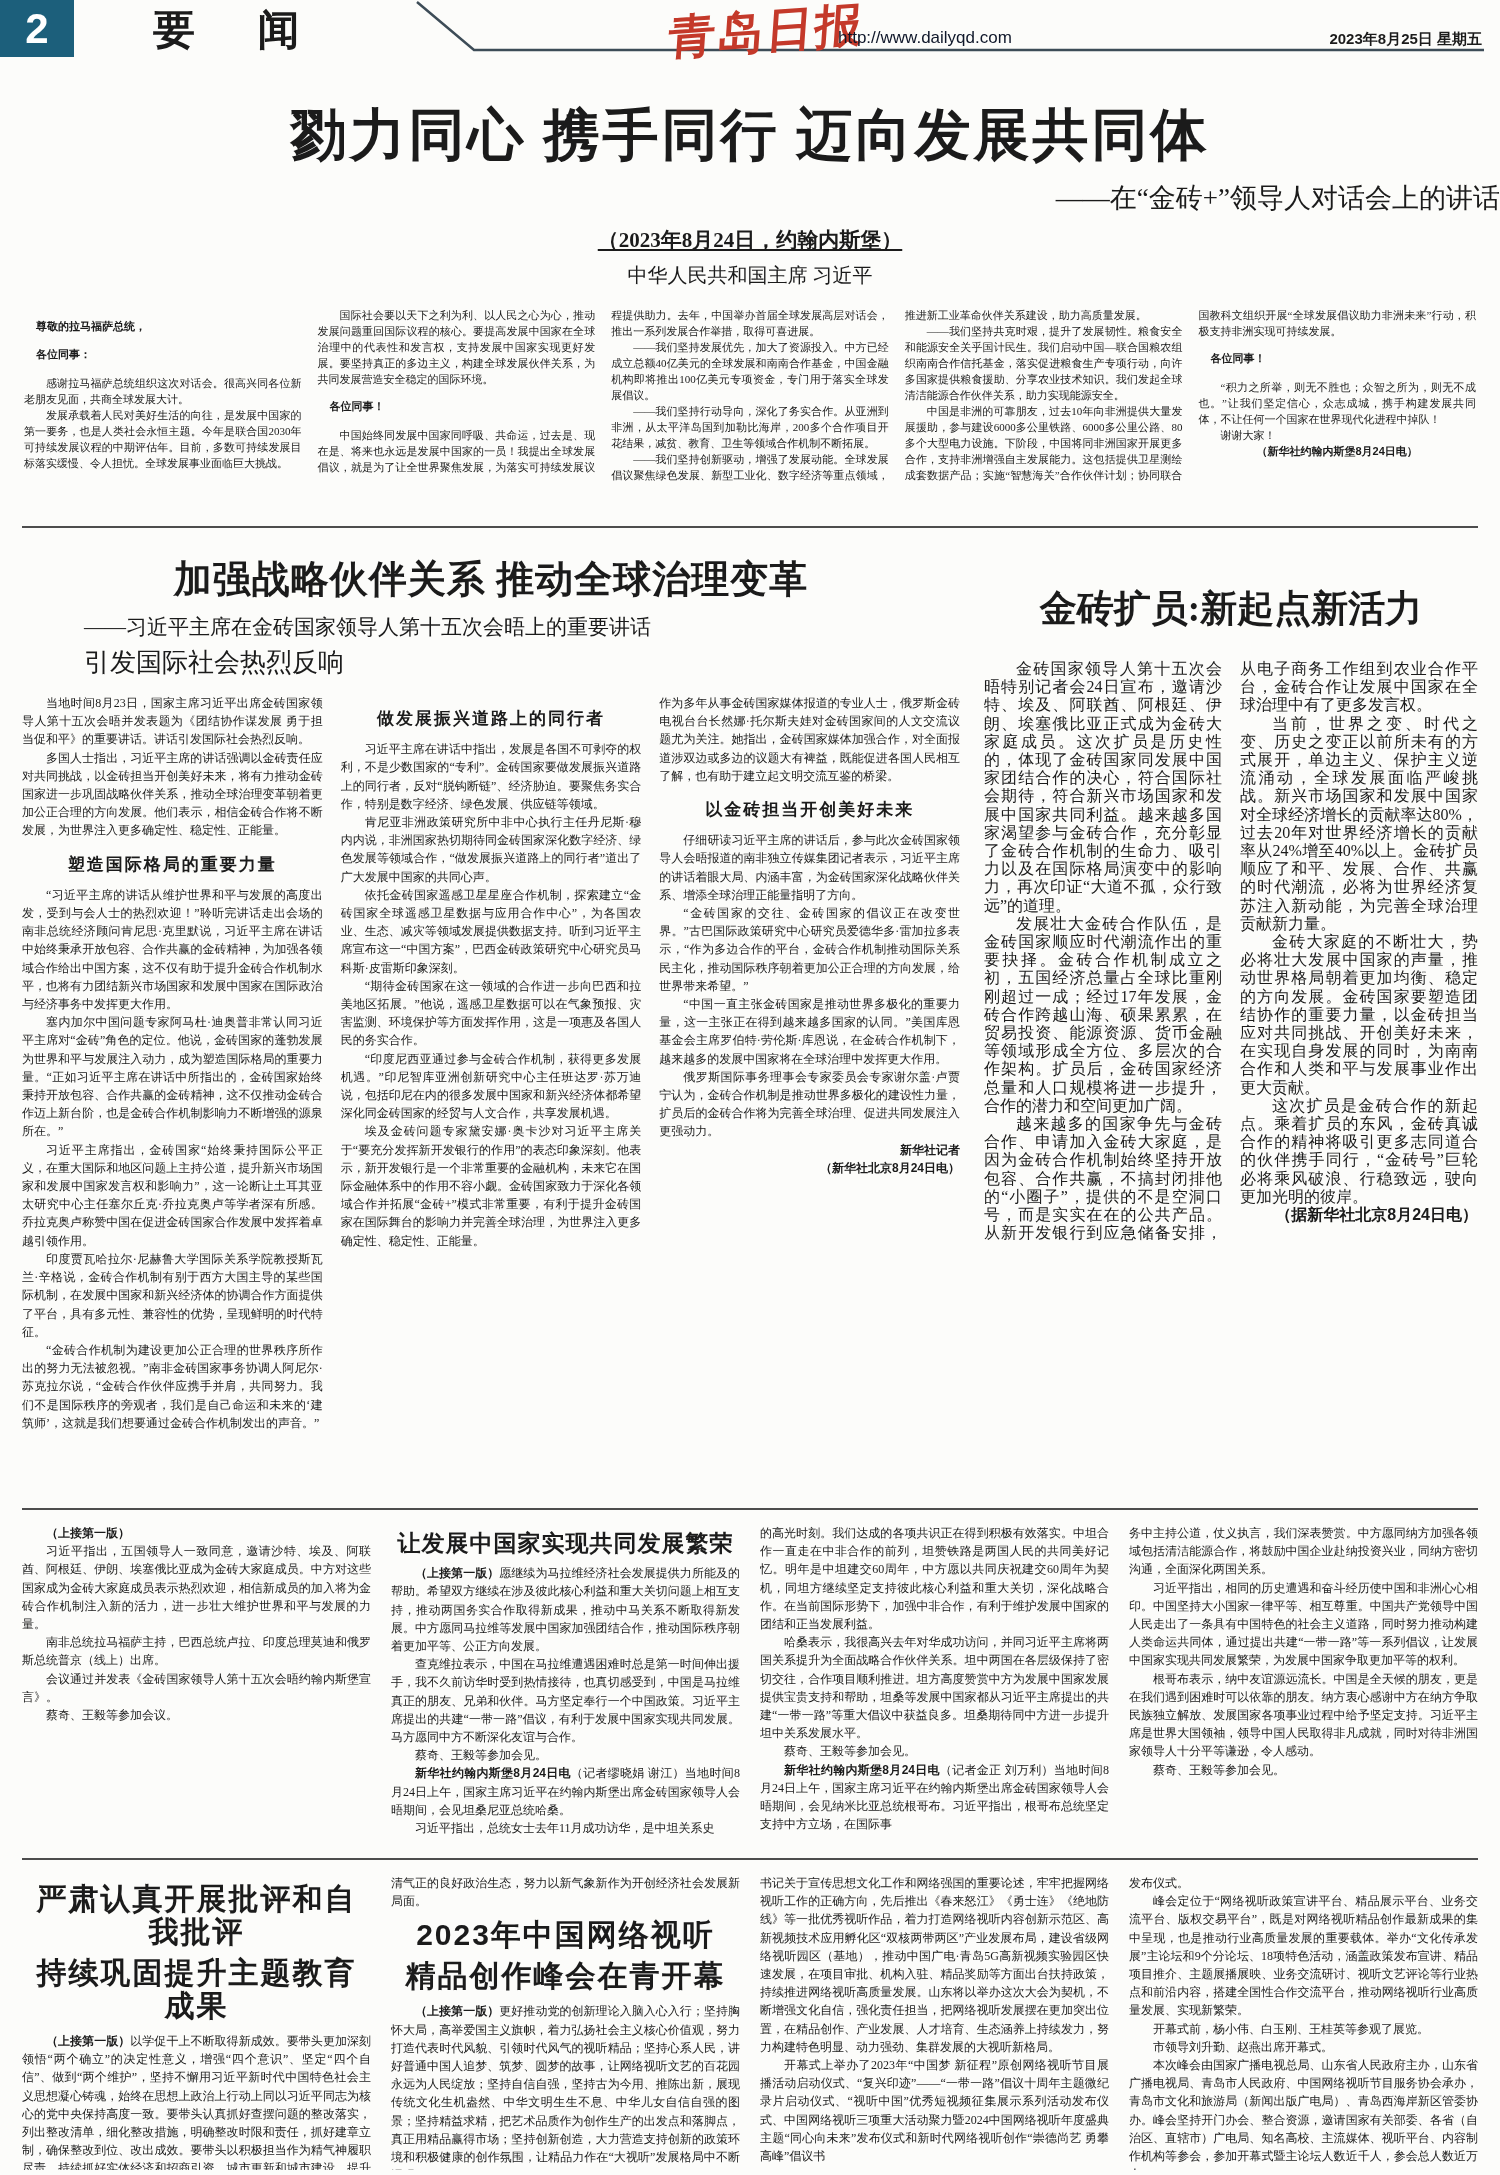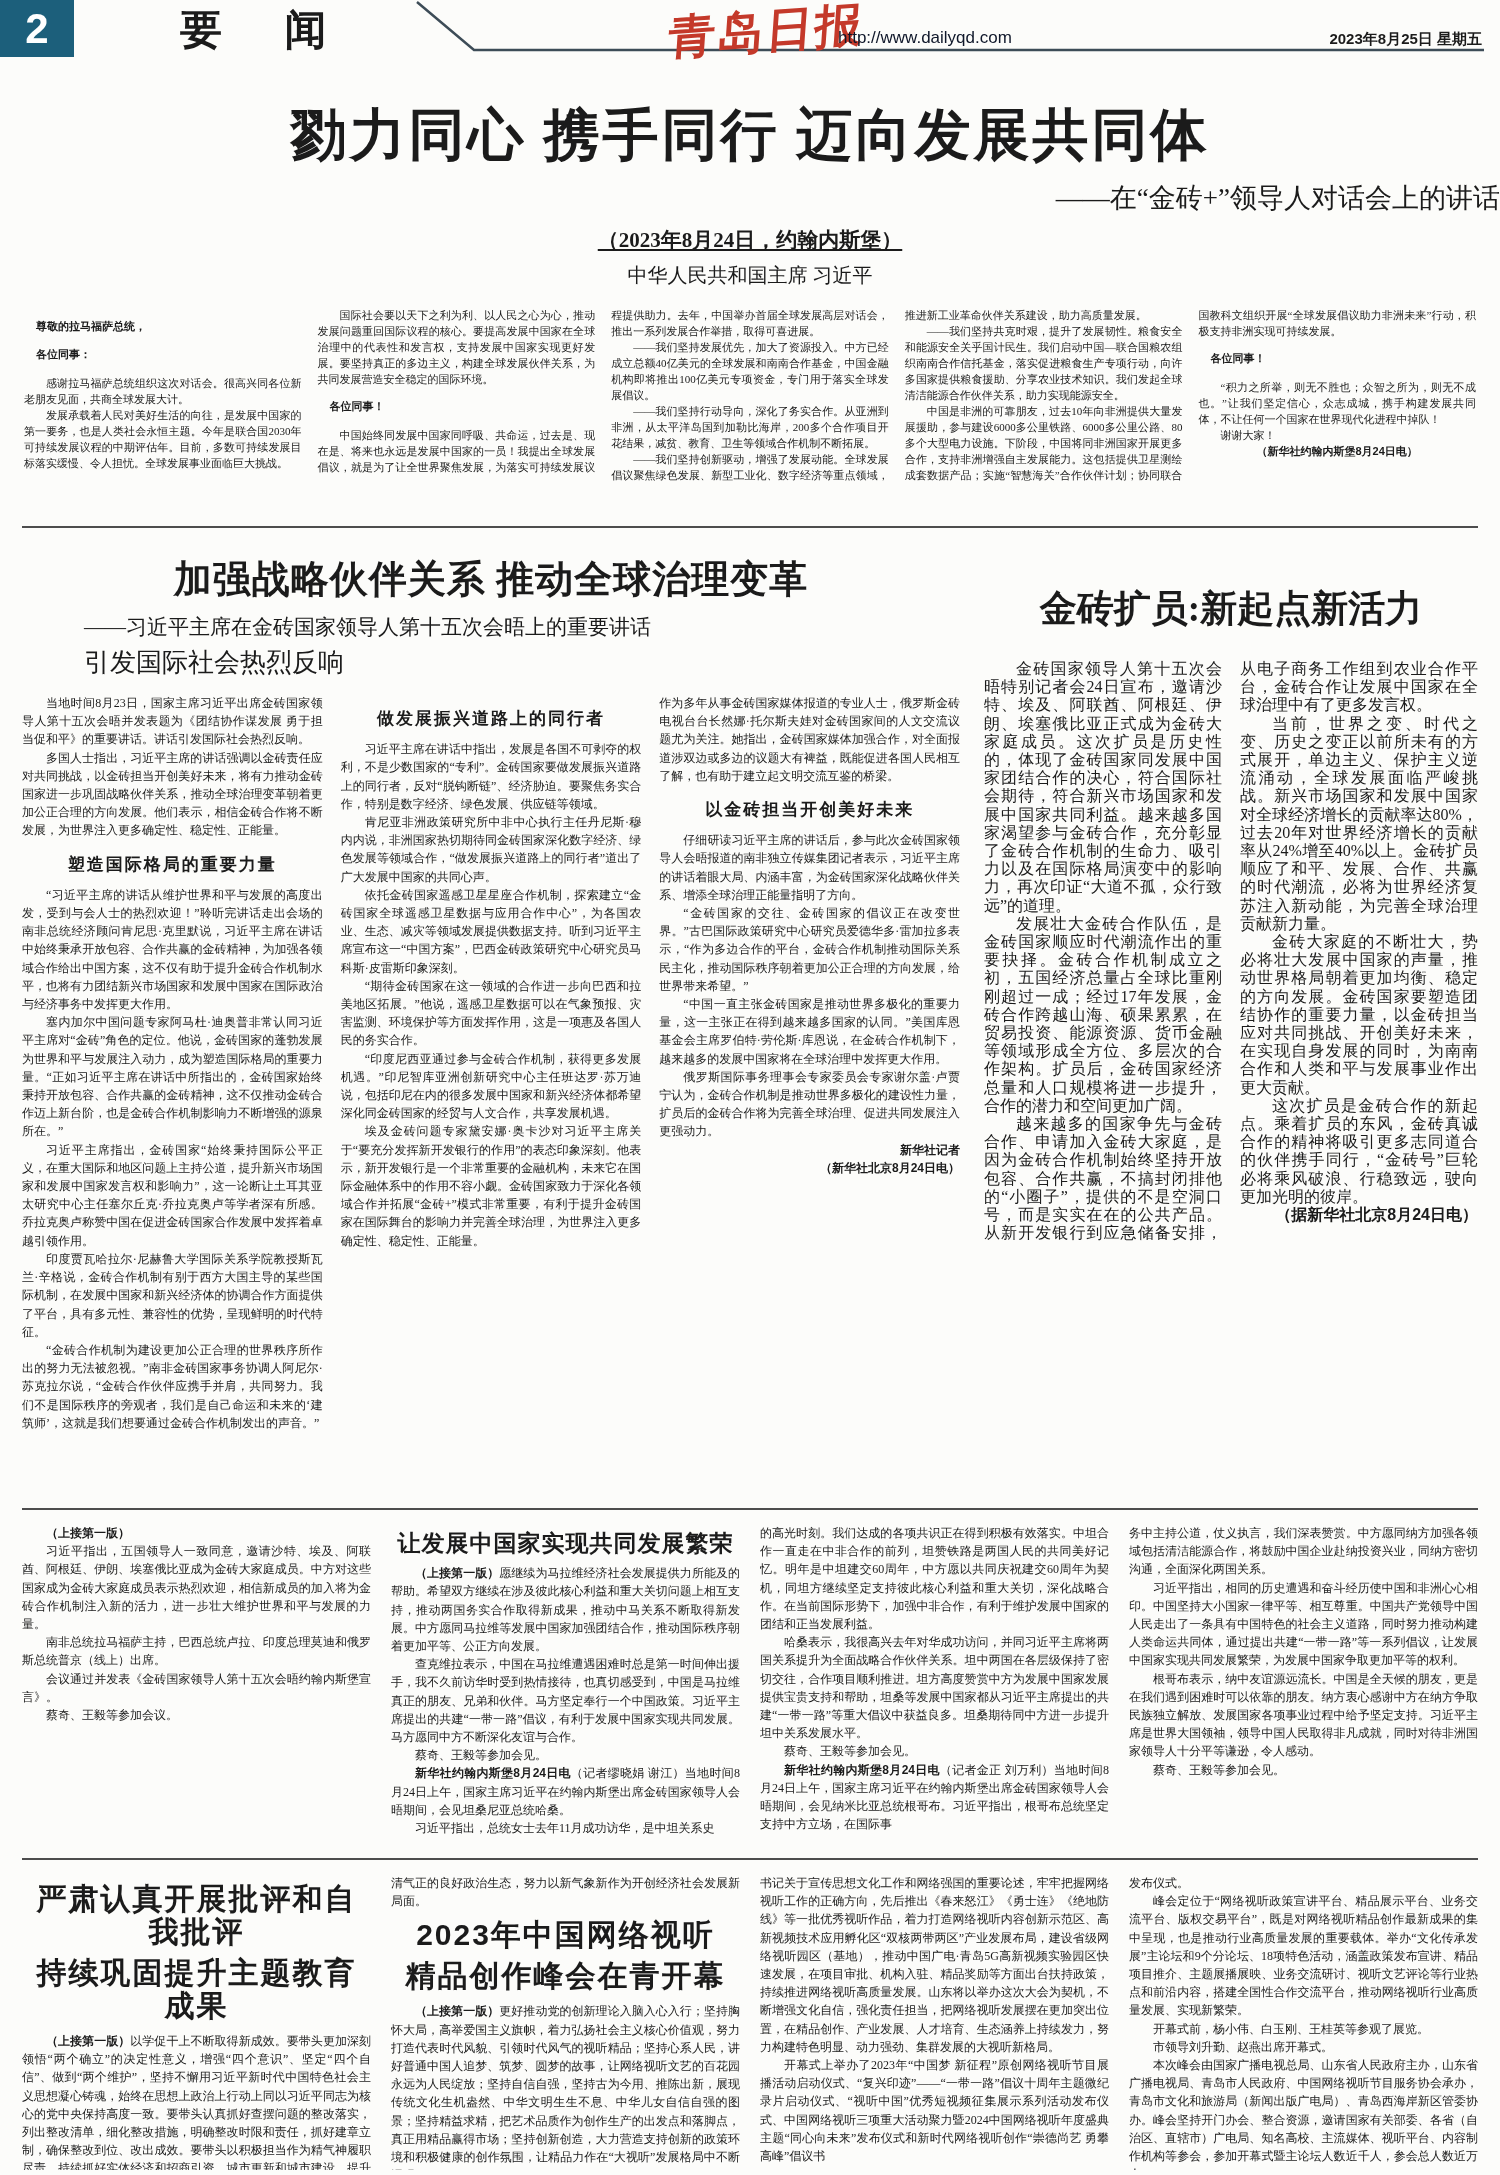--- a/index.html
+++ b/index.html
@@ -3,21 +3,21 @@
 <meta charset="utf-8">
 <style>
   html,body{margin:0;padding:0;background:#e8e8e4;}
   .page{position:relative;width:1500px;height:2175px;margin:0 auto;background:#fcfcfa;color:#1b1b1b;
         font-family:"Liberation Serif",serif;overflow:hidden;}
   
   .hdr{position:relative;height:64px;}
   .pgnum{position:absolute;left:0;top:0;width:74px;height:57px;background:#1c5f7b;color:#fff;
          display:flex;align-items:center;justify-content:center;
          font:bold 42px "Liberation Sans",sans-serif;}
-  .secname{position:absolute;left:180px;top:2px;font-size:42px;font-weight:bold;letter-spacing:26px;}
+  .secname{position:absolute;left:153px;top:2px;font-size:42px;font-weight:bold;letter-spacing:26px;}
   .hdr-svg{position:absolute;left:0;top:0;}
   .masthead{position:absolute;left:668px;top:0px;font-size:47px;font-weight:bold;color:#c4392a;
             transform:rotate(-4deg) skewX(-8deg);letter-spacing:2px;font-family:"Liberation Serif",serif;}
   .siteurl{position:absolute;left:838px;top:28px;font-size:17px;font-family:"Liberation Sans",sans-serif;color:#0f172a;}
   .pgdate{position:absolute;right:18px;top:30px;font-size:15px;font-weight:bold;font-family:"Liberation Sans",sans-serif;}
   
   .rule{border:0;border-top:2px solid #4d4d4d;margin:14px 22px;}
   
   .sp-title{text-align:center;font-size:56px;font-weight:900;letter-spacing:3px;margin:34px 10px 6px;}
   .sp-sub{text-align:right;font-size:27px;margin:6px 0 2px;}

